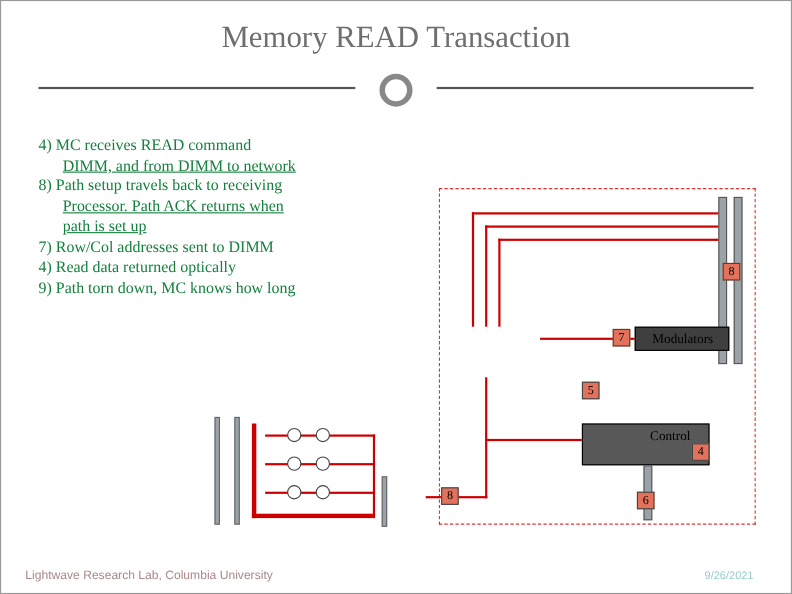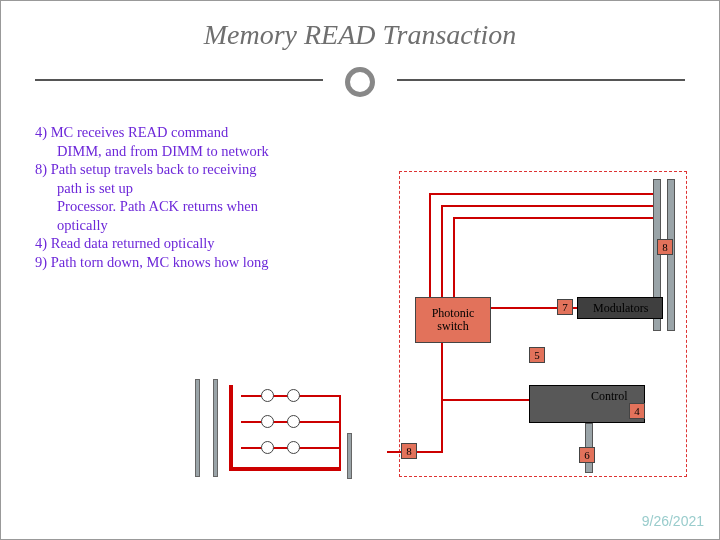--- a/index.html
+++ b/index.html
@@ -18,21 +18,20 @@
     border: 1px solid #999;
   }
   .title-wrap {
     text-align: center;
     padding-top: 18px;
   }
   .title {
     font-size: 28px;
     color: #6f6f6f;
     font-weight: normal;
-    font-style: italic;
   }
   .ornament {
     position: relative;
     height: 40px;
     margin-top: 10px;
   }
   .orn-line {
     position: absolute;
     top: 18px;
     height: 2px;
@@ -49,24 +48,24 @@
     border-radius: 50%;
     background: #fff;
   }
   .body-text {
     position: absolute;
     left: 34px;
     top: 122px;
     width: 340px;
     font-size: 14.5px;
     line-height: 1.28;
-    color: #6d28d9;
+    color: #15803d;
   }
   .body-text .item { margin-bottom: 0; }
-  .body-text .indent { padding-left: 22px; }
+  .body-text .indent { padding-left: 22px; text-decoration: underline; }
   .diagram {
     position: absolute;
     left: 398px;
     top: 170px;
     width: 290px;
     height: 310px;
   }
   .dashed-box {
     position: absolute;
     left: 0; top: 0;
@@ -153,23 +152,23 @@
   }
   .footer-left {
     position: absolute;
     left: 22px; bottom: 10px;
     font-family: Arial, sans-serif;
     font-size: 11px;
     color: #a88;
   }
   .footer-right {
     position: absolute;
-    right: 15px; bottom: 10px;
+    right: 34px; bottom: 10px;
     font-family: Arial, sans-serif;
-    font-size: 14px;
+    font-size: 10px;
     color: #9cc;
   }
 </style>
 </head>
 <body>
 
 <div class="slide">
 
   <div class="title-wrap">
     <h1 class="title">Memory READ Transaction</h1>
@@ -178,44 +177,40 @@
   <div class="ornament">
     <div class="orn-line left"></div>
     <div class="orn-line right"></div>
     <div class="orn-circle"></div>
   </div>
 
   <div class="body-text">
     <div class="item">4) MC receives READ command</div>
     <div class="item indent">DIMM, and from DIMM to network</div>
     <div class="item">8) Path setup travels back to receiving</div>
+    <div class="item indent">Processor. Path ACK returns when</div>
     <div class="item indent">path is set up</div>
-    <div class="item indent">Processor. Path ACK returns when</div>
-    <div class="item indent">optically</div>
+    <div class="item">7) Row/Col addresses sent to DIMM</div>
     <div class="item">4) Read data returned optically</div>
     <div class="item">9) Path torn down, MC knows how long</div>
   </div>
 
   <div class="diagram">
     <div class="dashed-box"></div>
 
     <div class="vert-bar" style="left:254px; top:8px; height:152px;"></div>
     <div class="vert-bar" style="left:268px; top:8px; height:152px;"></div>
 
     <div class="wire h" style="left:30px; top:22px; width:224px;"></div>
     <div class="wire h" style="left:42px; top:34px; width:212px;"></div>
     <div class="wire h" style="left:54px; top:46px; width:200px;"></div>
     <div class="wire v" style="left:30px; top:22px; height:104px;"></div>
     <div class="wire v" style="left:42px; top:34px; height:92px;"></div>
     <div class="wire v" style="left:54px; top:46px; height:80px;"></div>
 
-    <div class="photonic" style="left:16px; top:126px; width:76px; height:46px;">
-      <span>Photonic</span>
-      <span>switch</span>
-    </div>
 
     <div class="modulators-box" style="left:178px; top:126px; width:86px; height:22px;"></div>
     <div class="modulators-label" style="left:194px; top:130px;">Modulators</div>
 
     <div class="wire h" style="left:92px; top:136px; width:86px;"></div>
 
     <div class="num-badge" style="left:158px; top:128px;">7</div>
 
     <div class="num-badge" style="left:258px; top:68px;">8</div>
 
@@ -254,14 +249,15 @@
     <div class="sd-circle" style="left:116px; top:40px;"></div>
 
     <div class="wire h" style="left:70px; top:72px; width:100px;"></div>
     <div class="sd-circle" style="left:90px; top:66px;"></div>
     <div class="sd-circle" style="left:116px; top:66px;"></div>
 
     <div class="sd-vert" style="left:176px; top:58px; height:46px;"></div>
     <div class="wire v" style="left:168px; top:20px; height:76px;"></div>
   </div>
 
+  <div class="footer-left">Lightwave Research Lab, Columbia University</div>
   <div class="footer-right">9/26/2021</div>
 </div>
 
 </body></html>

